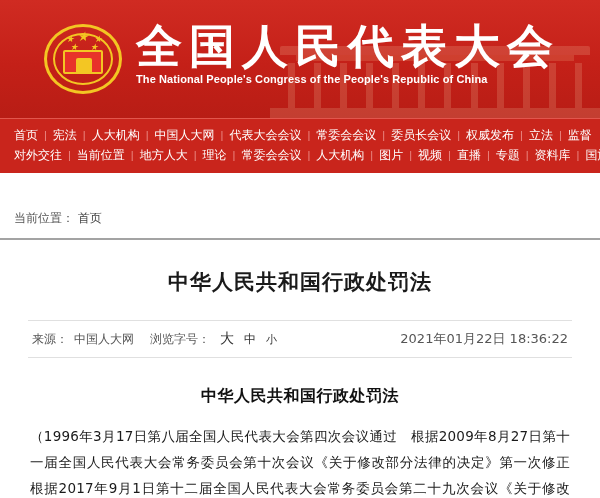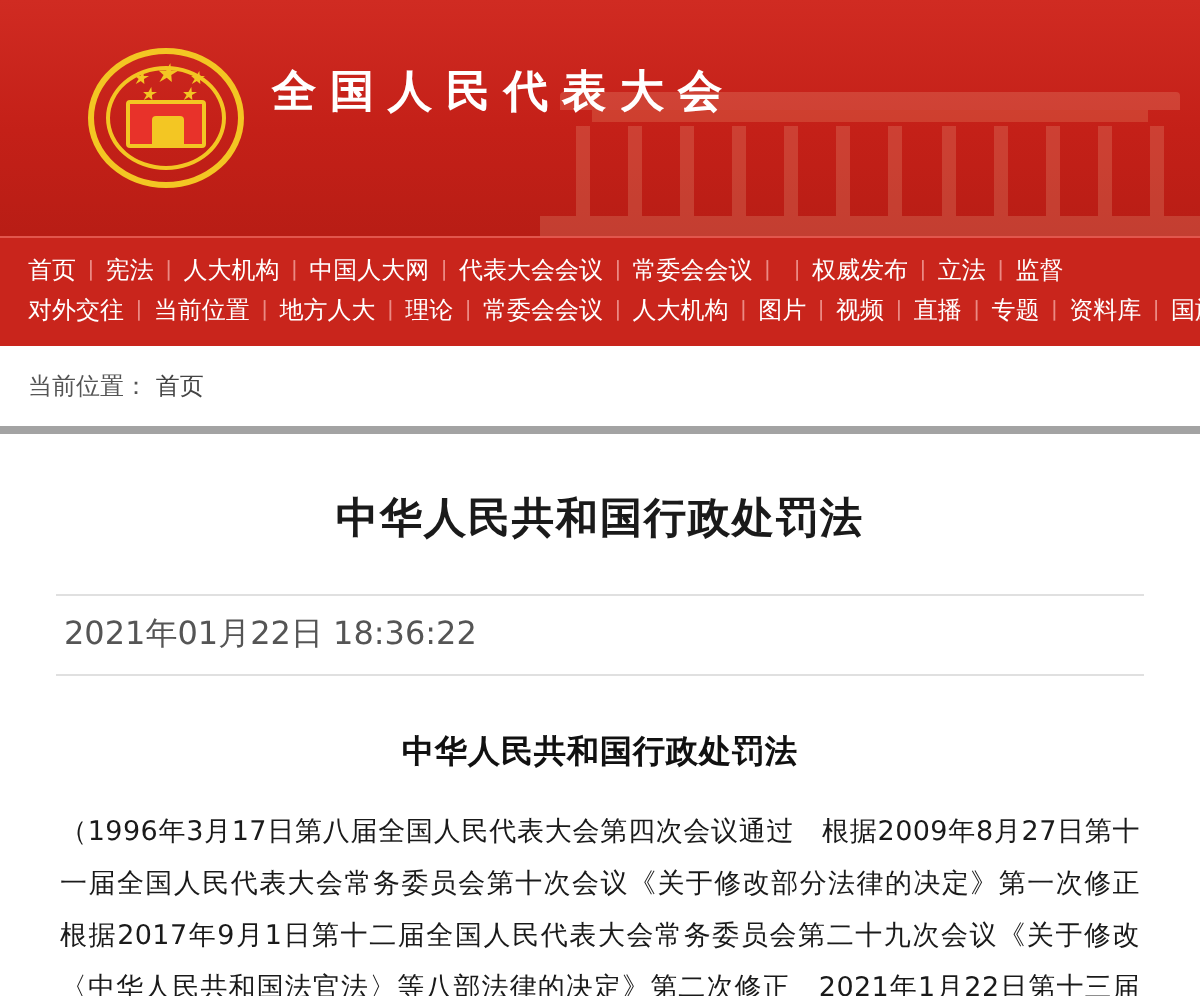--- a/index.html
+++ b/index.html
@@ -136,21 +136,21 @@
   .emblem .stars i.s4 { left: 28px; top: 3px; }
 
   .title-block {
     position: absolute;
     left: 136px;
     top: 26px;
     width: 420px;
   }
   .site-title-cn {
     font-family: Liberation Sans, sans-serif;
-    font-size: 22px;
+    font-size: 46px;
     font-weight: bold;
     color: #ffffff;
     letter-spacing: 7px;
     line-height: 40px;
     white-space: nowrap;
   }
   .site-title-en {
     margin-top: 7px;
     font-size: 11px;
     font-weight: bold;
@@ -183,22 +183,23 @@
   }
   .nav-row .sep {
     color: #eb8a84;
     margin: 0 6px;
     font-size: 11px;
   }
 
   
   .breadcrumb-wrap {
     width: 600px;
-    border-bottom: 4px solid #a3a3a3;
-    box-sizing: border-box;
+    border-bottom: 2px solid #a3a3a3;
+    box-sizing: border-box;
+    margin-top: 25px;
   }
   .breadcrumb {
     padding: 12px 14px 11px 14px;
     font-size: 12px;
     color: #555;
     font-family: "DejaVu Sans", "Liberation Sans", sans-serif;
   }
   .breadcrumb .bc-link { color: #444; cursor: pointer; }
 
   
@@ -227,21 +228,21 @@
     font-family: "DejaVu Sans", "Liberation Sans", sans-serif;
   }
   .meta-left { display: flex; align-items: center; gap: 6px; }
   .meta-left .src-label { color: #555; }
   .meta-left .src-value { color: #555; }
   .meta-left .fs-label { color: #555; margin-left: 10px; }
   .meta-left .fs-opt { color: #333; cursor: pointer; margin-left: 4px; }
   .meta-left .fs-opt.big { font-size: 14px; }
   .meta-left .fs-opt.mid { font-size: 12px; }
   .meta-left .fs-opt.small { font-size: 11px; }
-  .meta-right { color: #555; font-size: 16px; }
+  .meta-right { color: #555; font-size: 13px; }
 
   
   .doc-title {
     text-align: center;
     font-family: "DejaVu Sans", "Liberation Sans", sans-serif;
     font-size: 16px;
     font-weight: bold;
     color: #111;
     letter-spacing: 0.5px;
     padding: 28px 0 16px 0;
@@ -289,37 +290,39 @@
         <i class="s1">★</i>
         <i class="s2">★</i>
         <i class="s3">★</i>
         <i class="s4">★</i>
     </div>
     <div class="gate"></div>
   </div>
 
   <div class="title-block">
     <div class="site-title-cn">全国人民代表大会</div>
+    <div class="site-title-en">The National People's Congress of the People's Republic of China</div>
   </div>
 </div>
 
 <div class="nav">
   <div class="nav-row">
     <span class="nav-item">首页</span>
     <span class="sep">|</span>
     <span class="nav-item">宪法</span>
     <span class="sep">|</span>
     <span class="nav-item">人大机构</span>
     <span class="sep">|</span>
     <span class="nav-item">中国人大网</span>
     <span class="sep">|</span>
     <span class="nav-item">代表大会会议</span>
     <span class="sep">|</span>
     <span class="nav-item">常委会会议</span>
     <span class="sep">|</span>
+    <span class="nav-item">委员长会议</span>
     <span class="sep">|</span>
     <span class="nav-item">权威发布</span>
     <span class="sep">|</span>
     <span class="nav-item">立法</span>
     <span class="sep">|</span>
     <span class="nav-item">监督</span>
 
   </div>
   <div class="nav-row">
     <span class="nav-item">对外交往</span>
@@ -354,19 +357,27 @@
     <span>当前位置：</span>
     <span class="bc-link">首页</span>
   </div>
 </div>
 
 <div class="article">
 
   <div class="page-title">中华人民共和国行政处罚法</div>
 
   <div class="meta-bar">
+    <div class="meta-left">
+      <span class="src-label">来源：</span>
+      <span class="src-value">中国人大网</span>
+      <span class="fs-label">浏览字号：</span>
+      <span class="fs-opt big">大</span>
+      <span class="fs-opt mid">中</span>
+      <span class="fs-opt small">小</span>
+    </div>
     <div class="meta-right">2021年01月22日 18:36:22</div>
   </div>
 
   <div class="doc-title">中华人民共和国行政处罚法</div>
   <div class="doc-para">（1996年3月17日第八届全国人民代表大会第四次会议通过　根据2009年8月27日第十一届全国人民代表大会常务委员会第十次会议《关于修改部分法律的决定》第一次修正　根据2017年9月1日第十二届全国人民代表大会常务委员会第二十九次会议《关于修改〈中华人民共和国法官法〉等八部法律的决定》第二次修正　2021年1月22日第十三届全国人民代表大会常务委员会第二十五次会议修订）</div>
 
 </div>
 
 </body></html>

